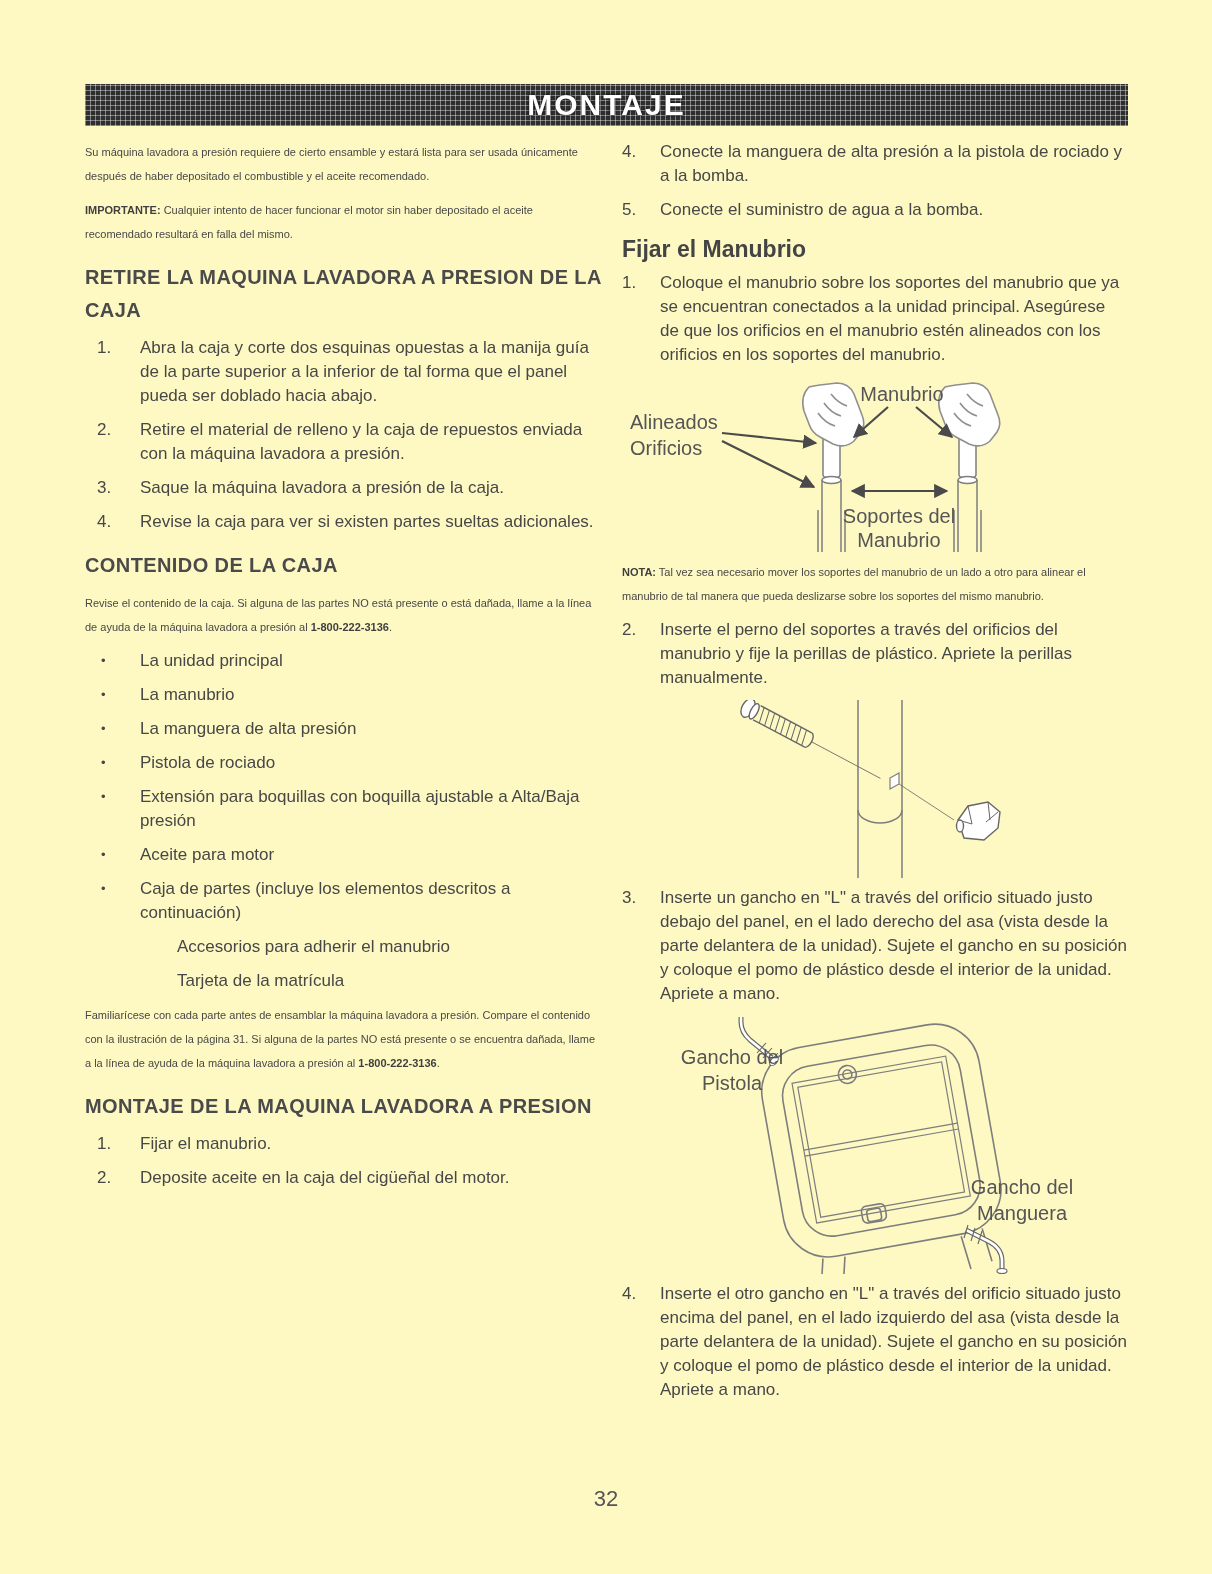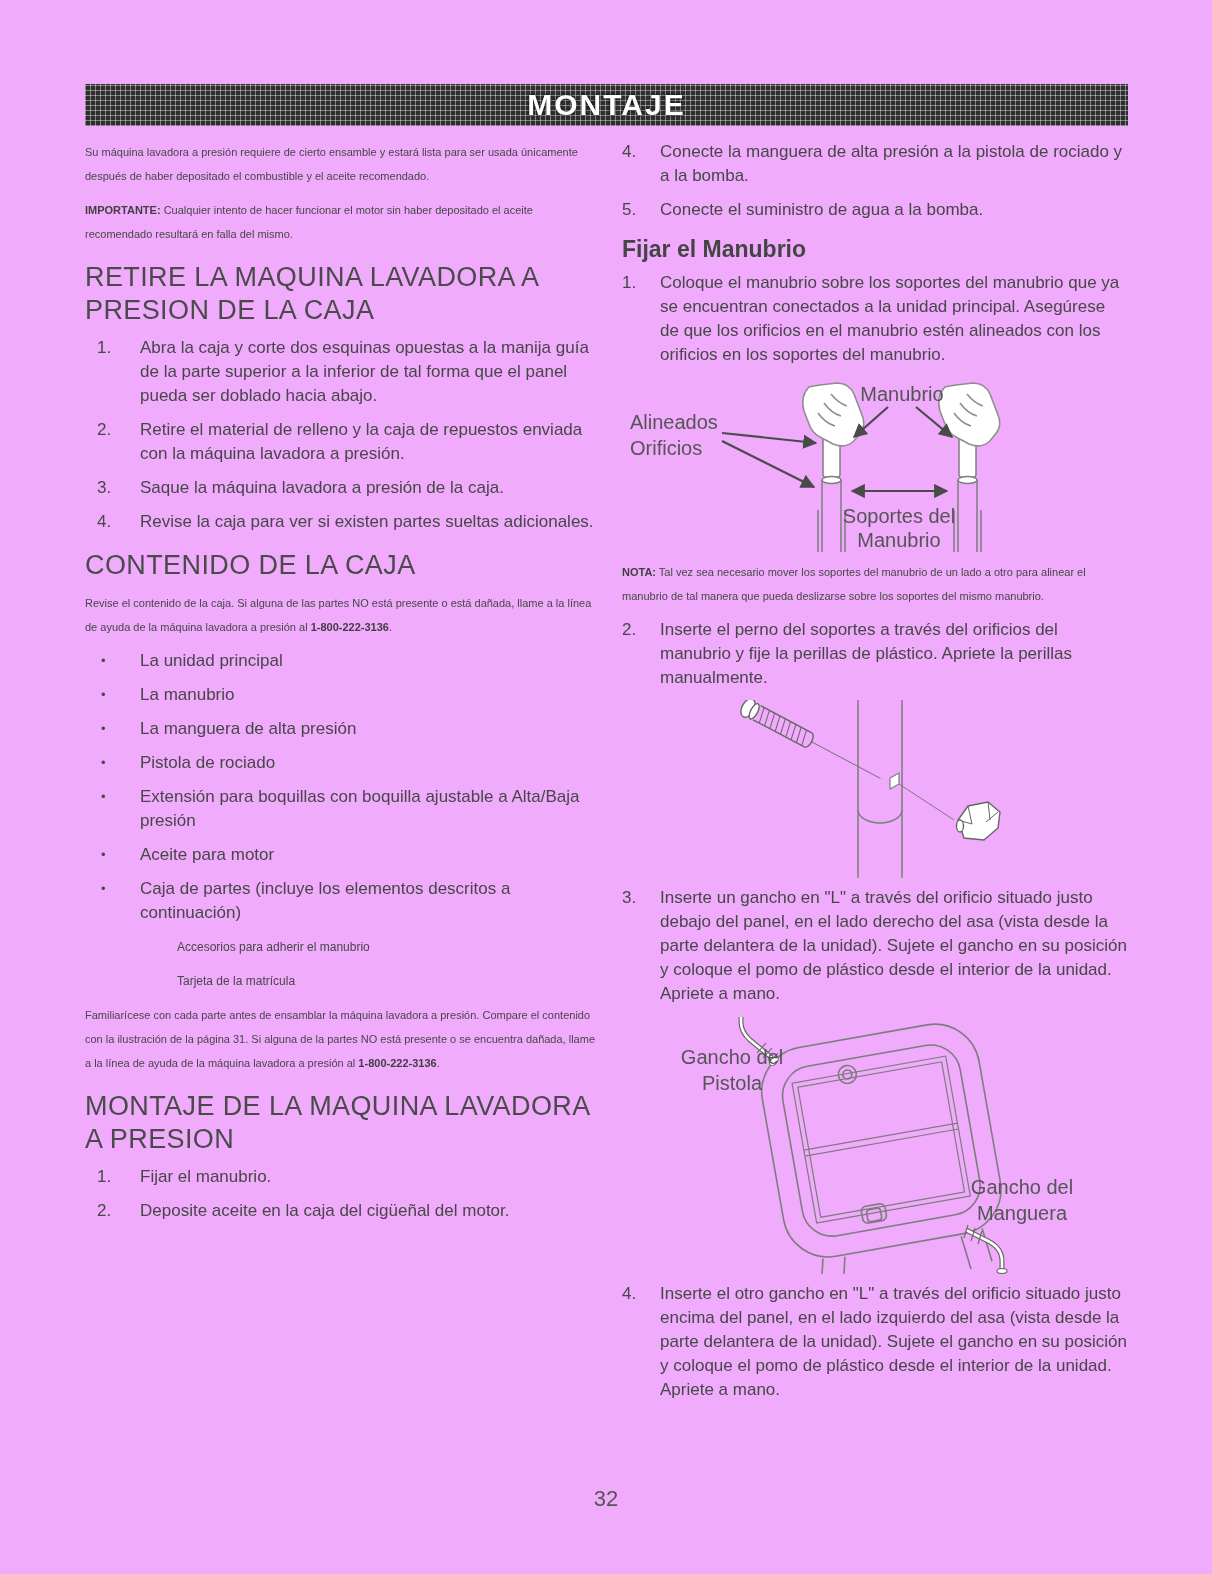--- a/index.html
+++ b/index.html
@@ -1,17 +1,17 @@
 <!DOCTYPE html>
 <html><head>
 <meta charset="utf-8">
 <style>
   html,body{margin:0;padding:0;background:#e8e8e8;}
   .page{
-    position:relative;width:1212px;height:1574px;background:#f0abfc;
+    position:relative;width:1212px;height:1574px;background:#fef9c3;
     font-family:"Liberation Sans", sans-serif;color:#474747;overflow:hidden;
     margin:0 auto;
   }
   
   .header-bar{
     position:absolute;left:85px;top:84px;width:1043px;height:42px;
     background-color:#2e2e2e;
     background-image:
       repeating-linear-gradient(0deg, rgba(255,255,255,.40) 0, rgba(255,255,255,.40) 1px, transparent 1px, transparent 5px),
       repeating-linear-gradient(90deg, rgba(255,255,255,.40) 0, rgba(255,255,255,.40) 1px, transparent 1px, transparent 5px);
@@ -21,37 +21,37 @@
     color:#ffffff;font-weight:bold;font-size:30px;letter-spacing:2px;
     text-shadow:0 0 3px #000;
   }
   
   .col{position:absolute;top:140px;}
   .col-left{left:85px;width:517px;}
   .col-right{left:622px;width:506px;}
   p.body{margin:0 0 10px 0;font-size:11px;line-height:24px;}
   .bold{font-weight:bold;color:#3f3f3f;}
   h1.sect{
-    font-size:27px;line-height:33px;margin:15px 0 9px 0;
-    font-weight:normal;color:#4a4a4a;letter-spacing:.4px;
+    font-size:20px;line-height:33px;margin:15px 0 9px 0;
+    font-weight:bold;color:#4a4a4a;letter-spacing:.4px;
   }
   h2.sub{
     font-size:23px;line-height:28px;margin:13px 0 8px 0;
     font-weight:bold;color:#444;
   }
   
   .li{position:relative;margin:0 0 10px 0;font-size:17px;line-height:24px;}
   .col-left .li{padding-left:55px;}
   .col-left .li .num{position:absolute;left:12px;top:0;}
   .col-right .li{padding-left:38px;}
   .col-right .li .num{position:absolute;left:0;top:0;}
   
   .bullet-li{position:relative;margin:0 0 10px 0;padding-left:55px;font-size:17px;line-height:24px;}
   .bullet-li .bullet{position:absolute;left:16px;top:0;font-size:13px;}
-  .subitem{margin:0 0 10px 92px;font-size:12px;line-height:24px;}
+  .subitem{margin:0 0 10px 92px;font-size:17px;line-height:24px;}
   .fig{display:block;margin:2px 0 8px 0;}
   .fig text{font-family:"Liberation Sans", sans-serif;}
   .page-num{
     position:absolute;top:1486px;left:0;width:100%;text-align:center;
     font-size:22px;color:#555;
   }
 </style>
 </head>
 <body>
 

